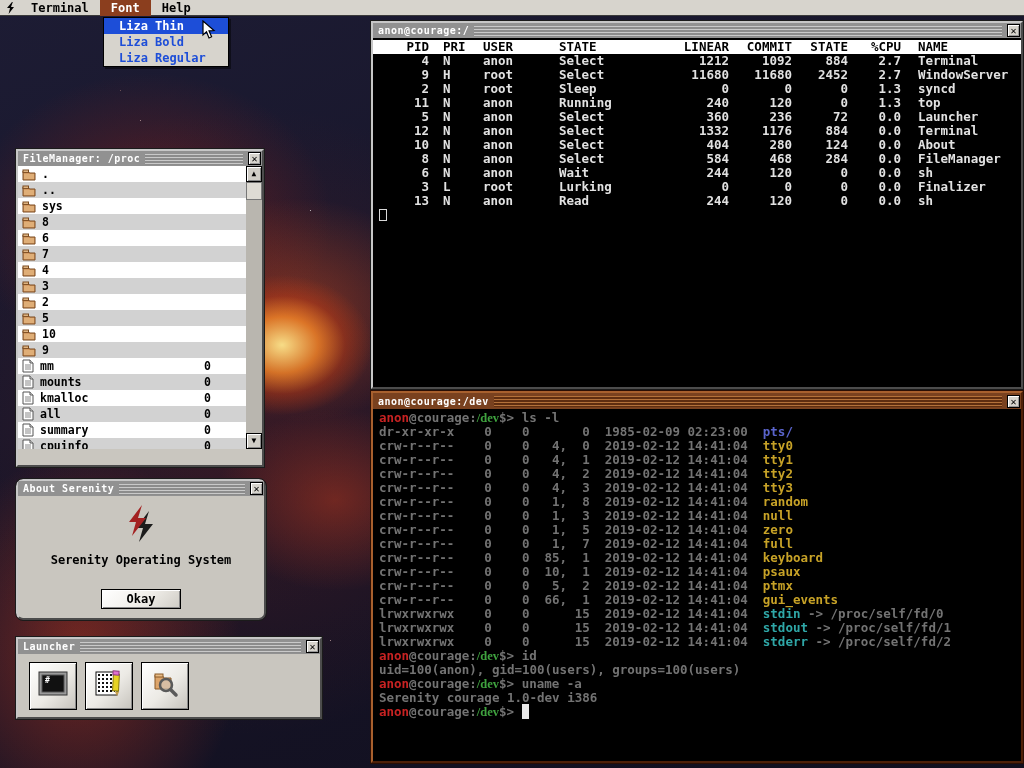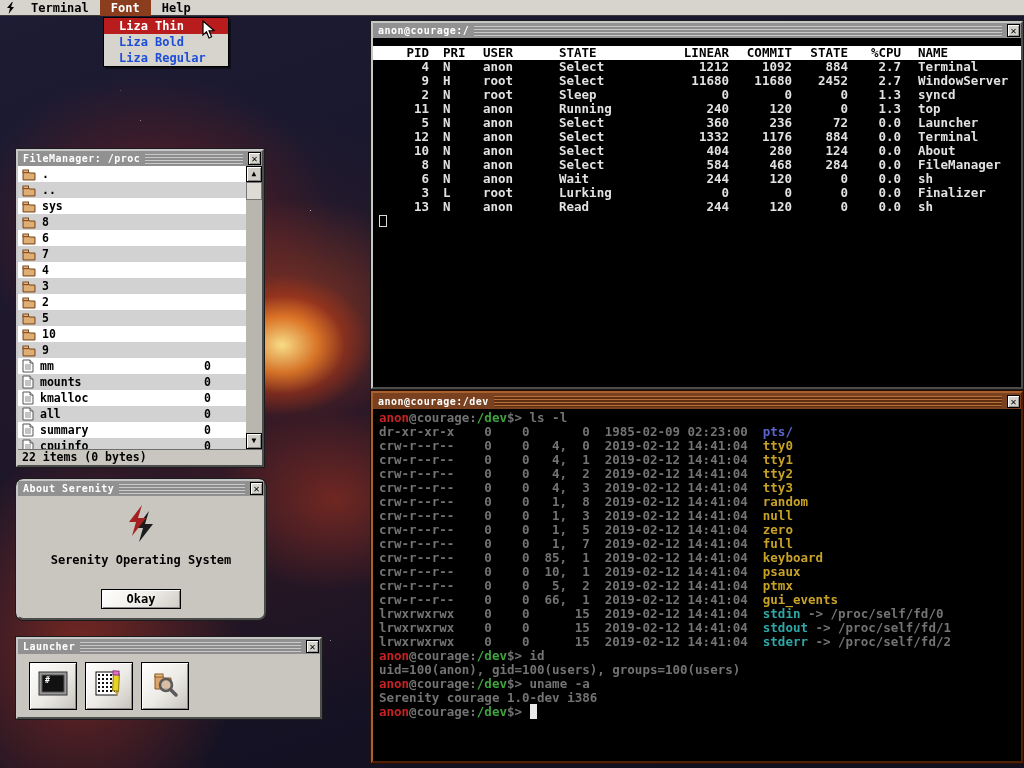--- a/index.html
+++ b/index.html
@@ -24,40 +24,40 @@
   
   #menubar { position:absolute; left:0; top:0; width:1024px; height:16px; background:#d7d4cd;
     border-bottom:1px solid #3a3a3a; display:flex; align-items:center; font-size:12px; color:#000; z-index:30; }
   #menubar .logo { width:20px; display:flex; justify-content:center; }
   .mitem { padding:0 11px; height:16px; line-height:16px; cursor:default; }
   .mitem.active { background:#8b3e1e; color:#fff; }
   
   #fontmenu { position:absolute; left:103px; top:17px; width:126px; background:#d7d4cd;
     border:1px solid #000; box-shadow:2px 2px 0 rgba(0,0,0,.45); z-index:31; }
   .ditem { height:16px; line-height:16px; padding-left:15px; font-size:12px; color:#1d4ed8; white-space:nowrap; }
-  .ditem.hl { background:#b91c1c; color:#fff; }
+  .ditem.hl { background:#1d4ed8; color:#fff; }
 
   
   .win { position:absolute; border:2px solid; }
   .win.inactive { border-color:#c7c7c7 #4c4c4c #4c4c4c #c7c7c7; outline:1px solid #1b1b1b; }
   .win.active   { border-color:#a8602e #4e2008 #4e2008 #a8602e; outline:1px solid #2a0e04; }
   .tbar { height:15px; display:flex; align-items:center; padding:1px 1px 1px 5px; gap:5px; }
   .inactive > .tbar { background:#919191; }
   .active   > .tbar { background:#79411f; height:16px; }
   .tbar .ttext { font-size:10px; color:#fff; white-space:nowrap; letter-spacing:.5px; }
   .tbar .stripes { flex:1; height:11px; margin-top:1px; }
   .inactive .stripes { background:repeating-linear-gradient(180deg,#c9c9c9 0 1px,#8c8c8c 1px 3px); }
   .active   .stripes { background:repeating-linear-gradient(180deg,#b4713a 0 1px,#5f2d10 1px 3px); }
   .xbtn { width:13px; height:13px; background:#d7d4cd; border:1px solid #000;
     box-shadow:inset 1px 1px 0 #fff, inset -1px -1px 0 #999;
     color:#000; font-size:10px; line-height:11px; text-align:center; cursor:default; flex:0 0 auto; }
 
   
   #procwin { left:371px; top:21px; width:652px; height:368px; }
-  #procwin .content { height:349px; background:#000; padding-top:8px; overflow:hidden;
+  #procwin .content { height:349px; background:#000; padding-top:2px; overflow:hidden;
     font-size:12.5px; line-height:14px; color:#e2e2e2; }
   .prow, #prochead { display:grid; grid-template-columns:50px 44px 86px 100px 70px 63px 56px 53px 1fr;
     padding-left:6px; height:14px; white-space:nowrap; }
   #prochead { background:#fff; color:#000; }
   .pc0 { text-align:right; } .pc1 { padding-left:14px; } .pc2 { padding-left:10px; }
   .pc4,.pc5,.pc6,.pc7 { text-align:right; } .pc8 { padding-left:17px; }
   #proccursor { margin:1px 0 0 6px; width:8px; height:12px; border:1px solid #d8d8d8; }
 
   
   #fmwin { left:16px; top:149px; width:248px; height:318px; background:#c9c6bf; }
@@ -90,21 +90,21 @@
   #launchwin { left:16px; top:637px; width:306px; height:82px; background:#c9c6bf; }
   #launchbody { display:flex; gap:8px; padding:8px 0 0 11px; }
   .lbtn { width:48px; height:48px; background:linear-gradient(135deg,#ffffff 0%,#eceae5 55%,#c6c3bc 100%);
     border:1px solid #000; box-shadow:inset 1px 1px 0 #fff, inset -1px -1px 0 #8a8a8a;
     display:flex; align-items:center; justify-content:center; cursor:default; }
 
   
   #termwin { left:371px; top:391px; width:652px; height:372px; }
   #termwin .content { height:352px; background:#000; padding:2px 0 0 6px; overflow:hidden;
     font-size:12.5px; line-height:14px; white-space:pre; }
-  .c-w { color:#737373; } .c-r { color:#c72222; } .c-g { color:#3fa33f; }
+  .c-w { color:#737373; } .c-r { color:#c72222; } .c-g { color:#3fa33f;font-family:Liberation Serif, serif; }
   .c-y { color:#c7a227; } .c-b { color:#5a64cc; } .c-c { color:#2fa7a7; }
   .c-blk { background:#e8e8e8; color:#000; }
 
   
   #cursor { position:absolute; left:202px; top:20px; z-index:40; }
 </style>
 </head>
 <body>
 
 <div id="desktop">
@@ -490,21 +490,20 @@
             <span class="fname">cpuinfo</span>
             <span class="fsize">0</span>
           </div>
         </div>
       <div id="fmscroll">
         <div class="sbtn">▲</div>
         <div id="fmthumb"></div>
         <div class="sbtn" id="fmdown">▼</div>
       </div>
     </div>
-    <div id="fmstatus">22 items (0 bytes)</div>
   </div>
 
   <div id="aboutwin" class="win inactive">
     <div class="tbar">
       <span class="ttext">About Serenity</span>
       <span class="stripes"></span>
       <span class="xbtn">✕</span>
     </div>
     <div id="aboutbody">
       <div id="aboutlogo">

